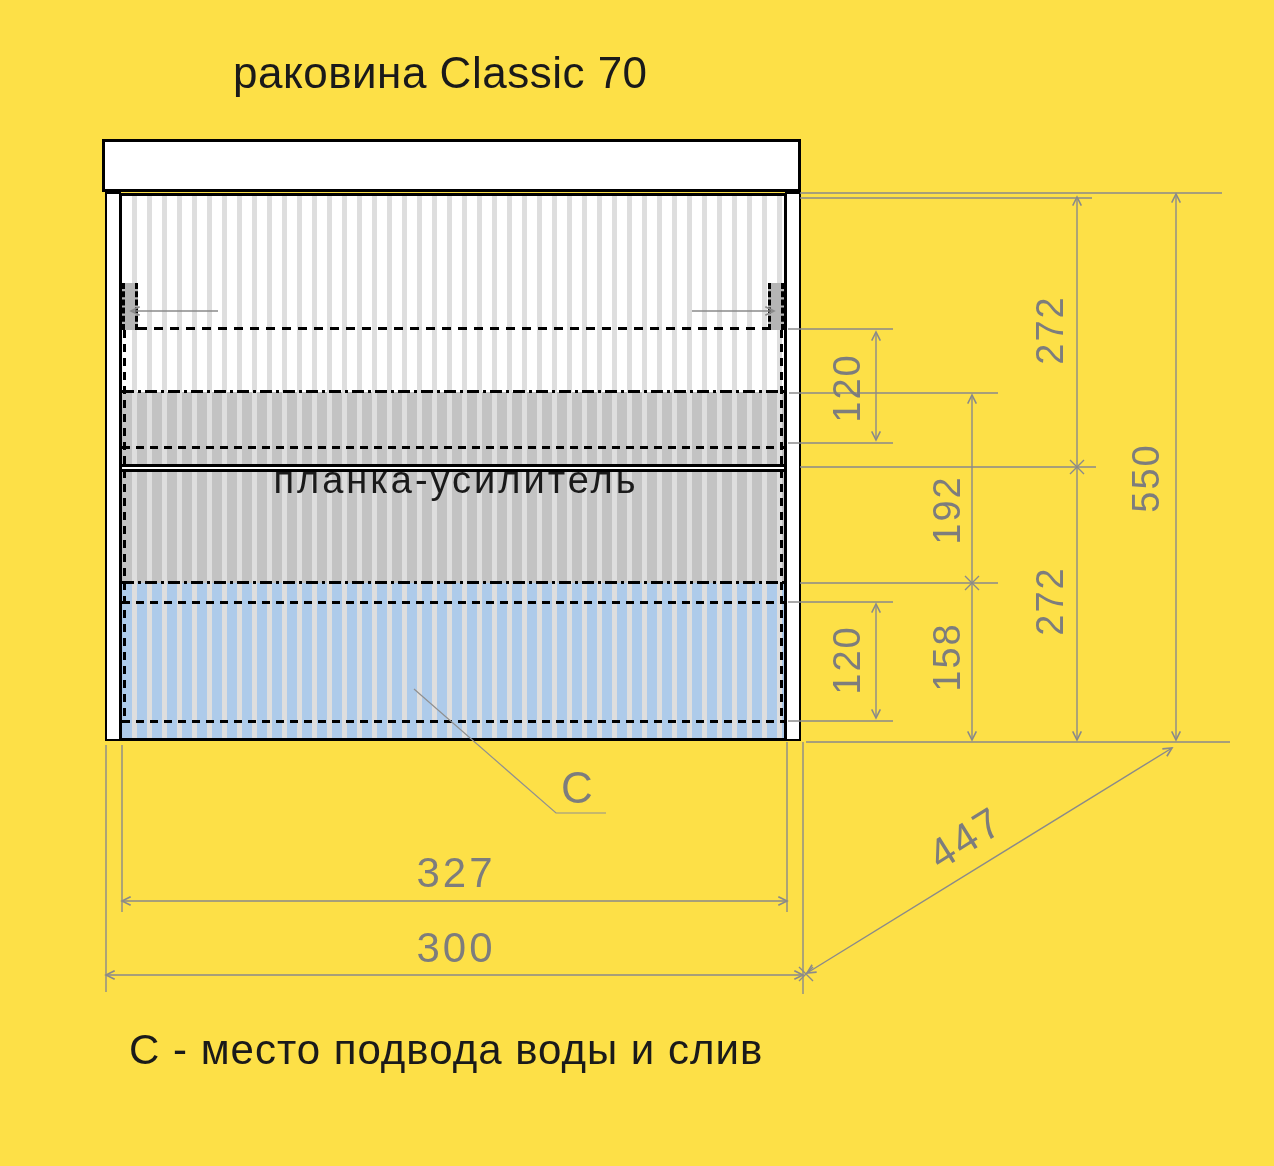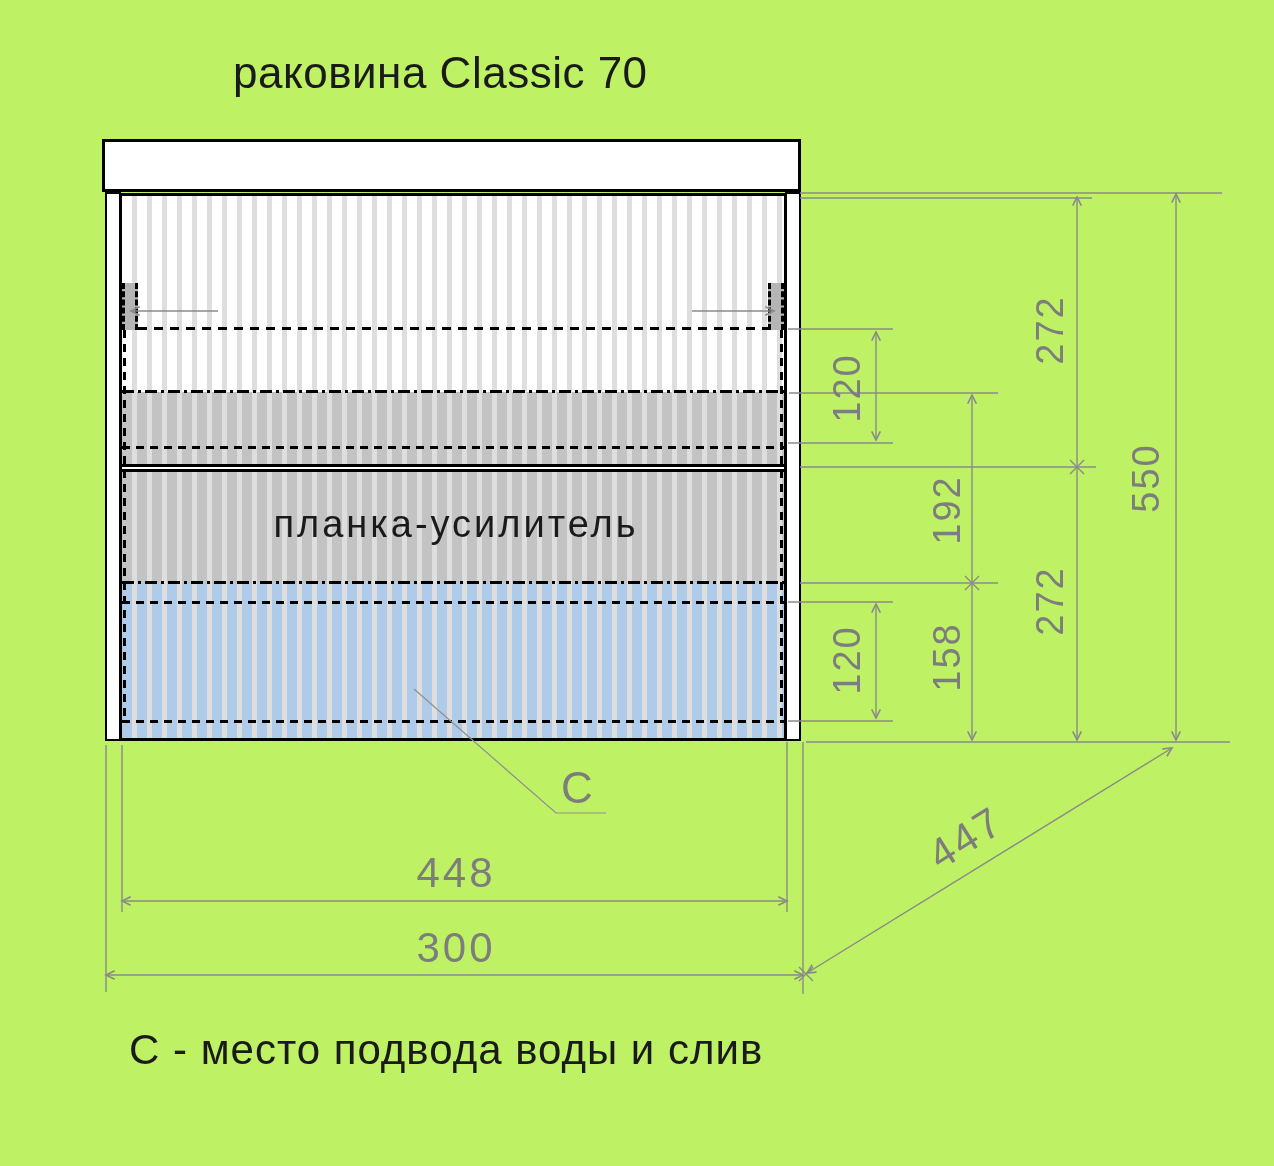--- a/index.html
+++ b/index.html
@@ -1,17 +1,17 @@
 <!DOCTYPE html>
 <html><head>
 <meta charset="utf-8">
 <style>
   html,body{margin:0;padding:0;background:#fff;}
   #canvas{
-    position:relative;width:1274px;height:1166px;background:#bef264;overflow:hidden;
+    position:relative;width:1274px;height:1166px;background:#fde047;overflow:hidden;
     font-family:"Liberation Sans","DejaVu Sans",sans-serif;
   }
   .abs{position:absolute;}
   
   .countertop{
     left:102px;top:139px;width:699px;height:53px;
     border:3px solid #000;background:#fff;box-sizing:border-box;
   }
   .side-panel{
     top:192px;width:16px;height:549px;
@@ -136,28 +136,28 @@
       <path d="M1070,474 L1084,460 M1070,460 L1084,474"></path>
       <path d="M799,981 L813,967 M799,967 L813,981"></path>
 
       <line x1="218" y1="311" x2="131" y2="311" marker-end="url(#arr)"></line>
       <line x1="692" y1="311" x2="774" y2="311" marker-end="url(#arr)"></line>
 
       <path d="M414,689 L556,813 H606" stroke="#909090" stroke-width="1.2"></path>
     </g>
   </svg>
 
-  <div class="txt part-label" style="left:456px;top:524px;">планка-усилитель</div>
+  <div class="txt part-label" style="left:456px;top:480px;">планка-усилитель</div>
   <div class="dim c-label" style="left:577px;top:788px;">C</div>
 
   <div class="dim dim-v" style="left:847px;top:388px;">120</div>
   <div class="dim dim-v" style="left:947px;top:510px;">192</div>
   <div class="dim dim-v" style="left:947px;top:657px;">158</div>
   <div class="dim dim-v" style="left:847px;top:660px;">120</div>
   <div class="dim dim-v" style="left:1050px;top:330px;">272</div>
   <div class="dim dim-v" style="left:1050px;top:601px;">272</div>
   <div class="dim dim-v" style="left:1146px;top:478px;">550</div>
-  <div class="dim dim-h" style="left:456px;top:873px;">448</div>
+  <div class="dim dim-h" style="left:456px;top:873px;">327</div>
   <div class="dim dim-h" style="left:456px;top:948px;">300</div>
   <div class="dim dim-diag" style="left:966px;top:838px;">447</div>
 
   <div class="txt legend">С - место подвода воды и слив</div>
 </div>
 
 </body></html>

